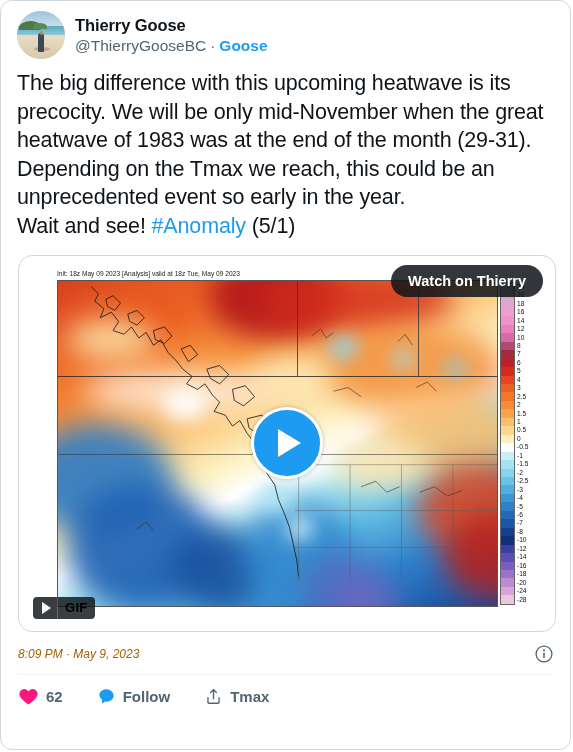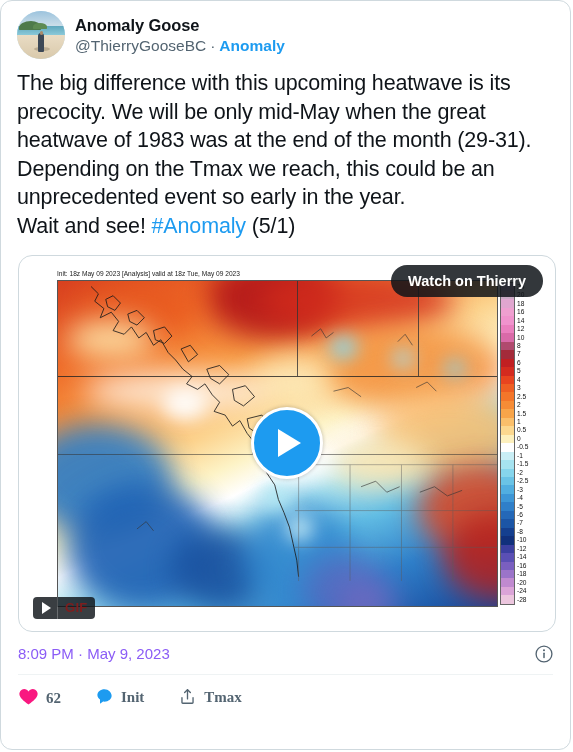--- a/index.html
+++ b/index.html
@@ -134,34 +134,34 @@
     position:absolute;left:14px;bottom:12px;
     display:flex;align-items:center;
     background:rgba(15,20,25,.82);
     border-radius:4px;overflow:hidden;height:22px;
     cursor:pointer;
   }
   .gifbadge .gp{display:flex;align-items:center;justify-content:center;width:24px;height:100%;
     border-right:1px solid rgba(255,255,255,.25);}
   .gifbadge .gp i{display:block;width:0;height:0;
     border-left:9px solid #fff;border-top:6px solid transparent;border-bottom:6px solid transparent;margin-left:2px;}
-  .gifbadge .gt{color:#7f1d1d;font-size:13px;font-weight:bold;padding:0 7px;letter-spacing:.3px;}
+  .gifbadge .gt{color:#000000;font-size:13px;font-weight:bold;padding:0 7px;letter-spacing:.3px;}
 
   
   .meta{
     display:flex;align-items:center;justify-content:space-between;
     padding:12px 16px 10px 17px;
   }
-  .ts{font-size:15px;color:#8b5cf6;}
+  .ts{font-size:12px;color:#a16207;font-style:italic;}
   .info-ico{width:20px;height:20px;flex:0 0 20px;cursor:pointer;}
 
   .sep{height:1px;background:#eff3f4;margin:0 17px;}
 
   .actions{display:flex;align-items:center;gap:10px;padding:11px 16px 12px 17px;}
-  .act{display:flex;align-items:flex-end;gap:7px;cursor:pointer;font-family:Liberation Serif, serif;}
+  .act{display:flex;align-items:center;gap:7px;cursor:pointer;}
   .act .lbl{font-size:15px;font-weight:bold;color:#536471;}
   .heart{width:21px;height:21px;flex:0 0 21px;}
   .bubble{width:19px;height:19px;flex:0 0 19px;}
   .share{width:19px;height:19px;flex:0 0 19px;}
   .spacer{width:14px;}
 </style>
 </head>
 <body>
 
 <div class="tweet-card">
@@ -171,30 +171,30 @@
       <div class="av-sky"></div>
       <div class="av-sea"></div>
       <div class="av-sand"></div>
       <div class="av-isl"></div>
       <div class="av-isl2"></div>
       <div class="av-shadow"></div>
       <div class="av-person"></div>
       <div class="av-head"></div>
     </div>
     <div class="names">
-      <div class="dname">Anomaly Goose</div>
+      <div class="dname">Thierry Goose</div>
       <div class="hline">
         <span class="handle">@ThierryGooseBC</span>
         <span class="dot">·</span>
-        <span class="follow">Anomaly</span>
+        <span class="follow">Goose</span>
       </div>
     </div>
   </div>
 
-  <div class="body"><span>The big difference with this upcoming heatwave is its precocity. We will be only mid-May when the great heatwave of 1983 was at the end of the month (29-31).
+  <div class="body"><span>The big difference with this upcoming heatwave is its precocity. We will be only mid-November when the great heatwave of 1983 was at the end of the month (29-31).
 Depending on the Tmax we reach, this could be an unprecedented event so early in the year.
 Wait and see! </span><span class="hashtag">#Anomaly</span><span> (5/1)</span></div>
 
   <div class="media">
     <div class="map-sub">Init: 18z May 09 2023   [Analysis]   valid at 18z Tue, May 09 2023</div>
 
     <div class="plot">
       <div class="field">
 
         <div style="position:absolute;inset:0;background:
@@ -449,21 +449,21 @@
       <svg class="heart" viewBox="0 0 24 24">
         <path d="M12 21s-7.5-4.7-9.6-9A5.4 5.4 0 0 1 12 6.2 5.4 5.4 0 0 1 21.6 12c-2.1 4.3-9.6 9-9.6 9z" fill="#f91880"></path>
       </svg>
       <span class="lbl">62</span>
     </div>
     <span class="spacer"></span>
     <div class="act">
       <svg class="bubble" viewBox="0 0 24 24">
         <path d="M12 2.8c-5 0-9 3.3-9 7.4 0 2.3 1.3 4.3 3.3 5.7V21l3.9-2.6c.6.1 1.2.1 1.8.1 5 0 9-3.3 9-7.4S17 2.8 12 2.8z" fill="#1d9bf0"></path>
       </svg>
-      <span class="lbl">Init</span>
+      <span class="lbl">Follow</span>
     </div>
     <span class="spacer"></span>
     <div class="act">
       <svg class="share" viewBox="0 0 24 24">
         <g fill="none" stroke="#536471" stroke-width="1.7" stroke-linecap="round" stroke-linejoin="round">
           <path d="M12 3.4 L12 15"></path>
           <path d="M8.4 7 L12 3.4 L15.6 7"></path>
           <path d="M5 13.5 v6 a1 1 0 0 0 1 1 h12 a1 1 0 0 0 1-1 v-6"></path>
         </g>
       </svg>

